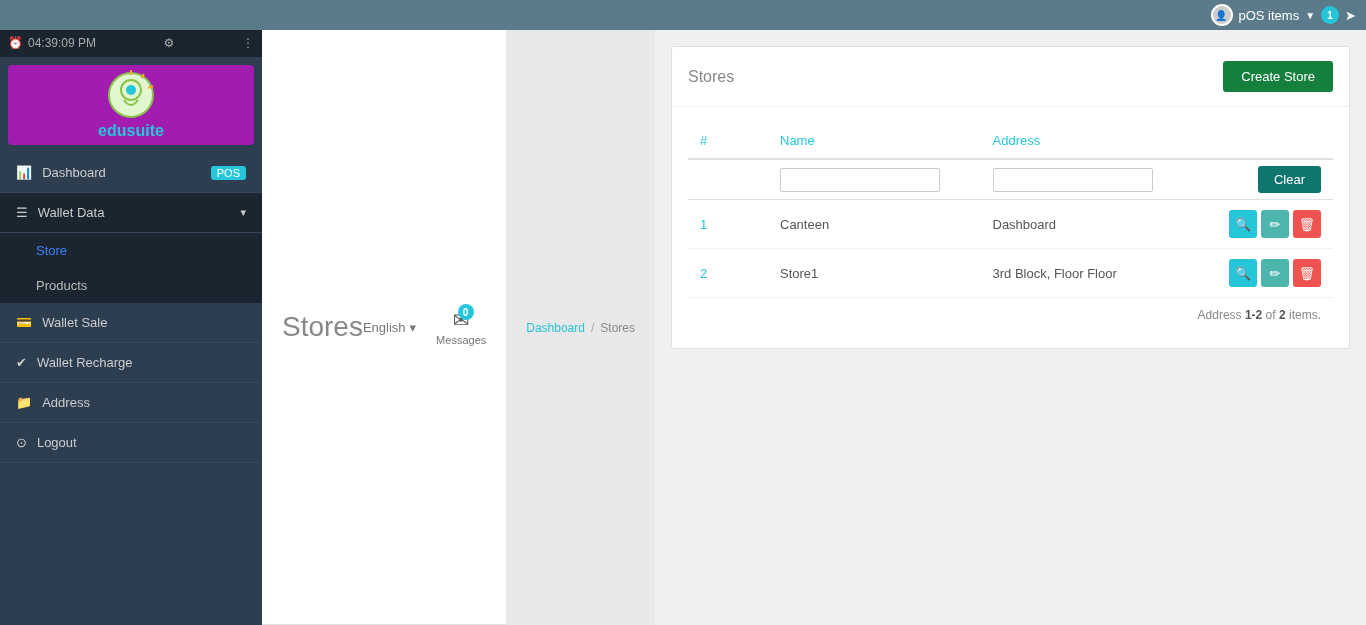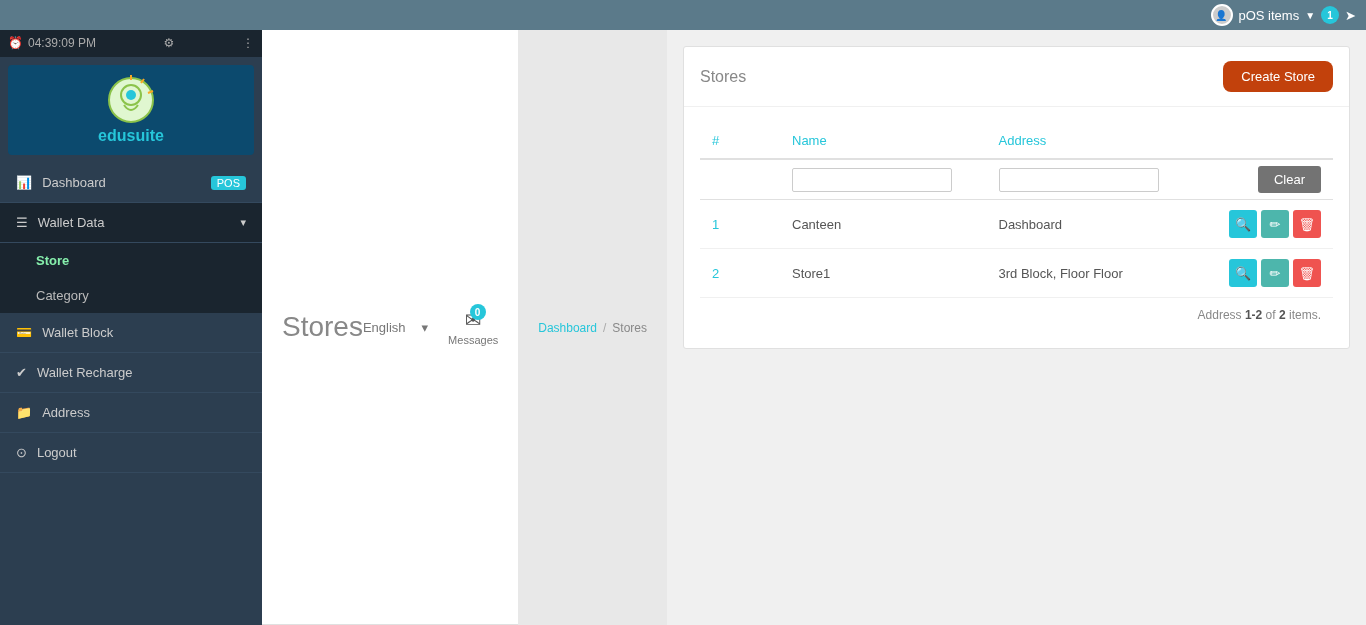--- a/index.html
+++ b/index.html
@@ -59,24 +59,23 @@
       padding: 6px 8px;
       display: flex;
       align-items: center;
       justify-content: space-between;
       color: #aaa;
       font-size: 12px;
       border-bottom: 1px solid #1a252f;
     }
     .sidebar-time { display: flex; align-items: center; gap: 5px; }
     .sidebar-logo {
-      background: #0c4a6e;
+      background: #a21caf;
       margin: 8px;
       border-radius: 4px;
-      padding: 10px;
       display: flex;
       flex-direction: column;
       align-items: center;
       justify-content: center;
       min-height: 80px;
     }
     .logo-icon {
       width: 50px; height: 50px;
       position: relative;
     }
@@ -105,21 +104,21 @@
     }
     .nav-arrow { margin-left: auto; font-size: 11px; }
 
     .sub-nav { background: #1a252f; }
     .sub-nav-item {
       padding: 10px 16px 10px 36px;
       color: #bbb;
       cursor: pointer;
       font-size: 13px;
     }
-    .sub-nav-item.active { color: #86efac; font-weight: bold; }
+    .sub-nav-item.active { color: #3b82f6; }
 
     
     .content-area {
       flex: 1;
       display: flex;
       flex-direction: row;
       overflow: hidden;
     }
 
     
@@ -135,21 +134,21 @@
     .page-title { font-size: 28px; color: #888; font-weight: 300; }
 
     .page-header-right {
       display: flex;
       align-items: center;
       gap: 20px;
     }
     .language-select {
       display: flex;
       align-items: center;
-      gap: 16px;
+      gap: 4px;
       color: #777;
       font-size: 13px;
       cursor: pointer;
     }
     .messages-btn {
       display: flex;
       flex-direction: column;
       align-items: center;
       cursor: pointer;
       position: relative;
@@ -201,25 +200,25 @@
     }
     .card-header {
       padding: 14px 16px;
       display: flex;
       align-items: center;
       justify-content: space-between;
       border-bottom: 1px solid #f0f0f0;
     }
     .card-title { font-size: 16px; color: #888; font-weight: 400; }
     .btn-create {
-      background: #c2410c;
+      background: #15803d;
       color: #fff;
       border: none;
       padding: 8px 18px;
-      border-radius: 8px;
+      border-radius: 3px;
       cursor: pointer;
       font-size: 13px;
     }
 
     
     .table-container { padding: 16px; }
     table {
       width: 100%;
       border-collapse: collapse;
       font-size: 13px;
@@ -233,21 +232,21 @@
     }
     .filter-row td { padding: 6px 12px; border-bottom: 1px solid #e0e0e0; }
     .filter-input {
       border: 1px solid #ccc;
       padding: 4px 8px;
       border-radius: 2px;
       font-size: 12px;
       width: 160px;
     }
     .btn-clear {
-      background: #737373;
+      background: #0f766e;
       color: #fff;
       border: none;
       padding: 6px 16px;
       border-radius: 3px;
       cursor: pointer;
       font-size: 13px;
       float: right;
     }
     tbody tr { border-bottom: 1px solid #f0f0f0; }
     tbody td { padding: 10px 12px; color: #555; }
@@ -332,27 +331,27 @@
         <span>☰</span>
         <span>Wallet Data</span>
         <span class="nav-arrow">▾</span>
       </div>
 
       <div class="sub-nav">
         <div class="sub-nav-item active">
           <span>Store</span>
         </div>
         <div class="sub-nav-item">
-          <span>Category</span>
+          <span>Products</span>
         </div>
       </div>
 
       <div class="nav-item">
         <span>💳</span>
-        <span>Wallet Block</span>
+        <span>Wallet Sale</span>
       </div>
 
       <div class="nav-item">
         <span>✔</span>
         <span>Wallet Recharge</span>
       </div>
 
       <div class="nav-item">
         <span>📁</span>
         <span>Address</span>

